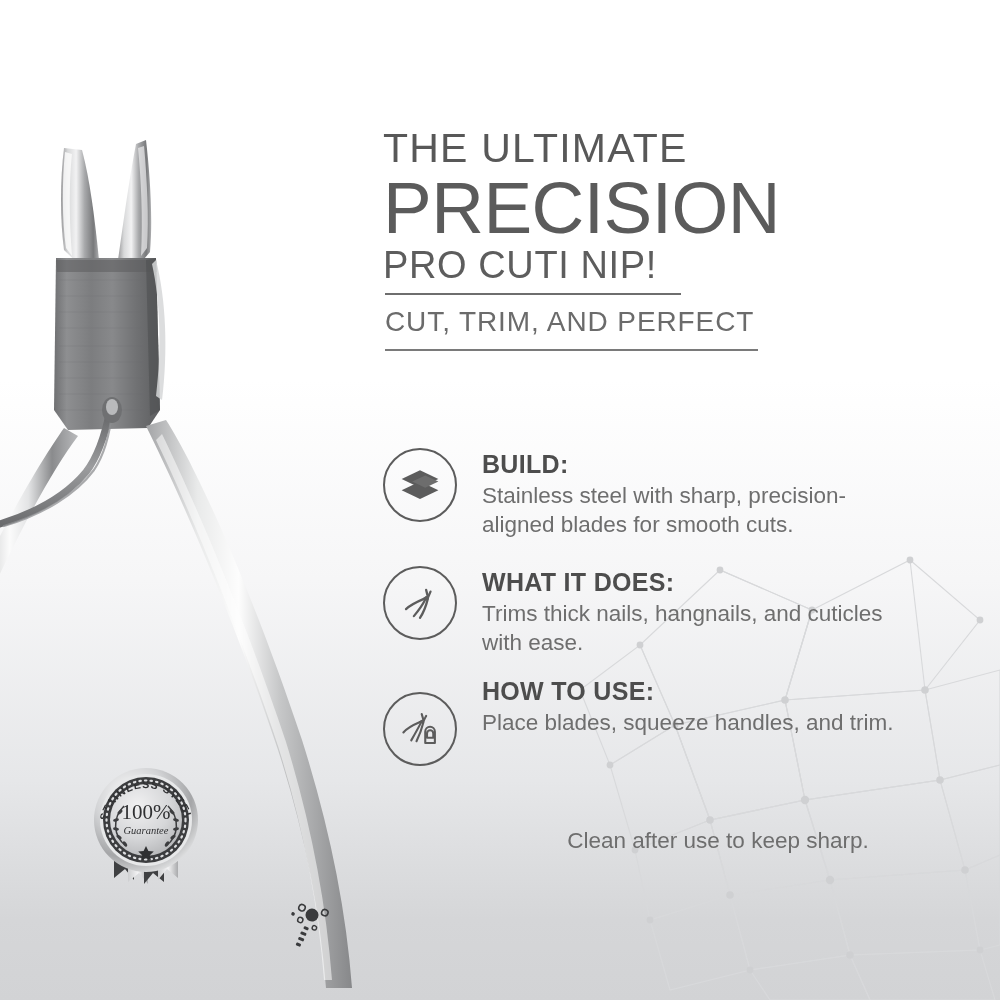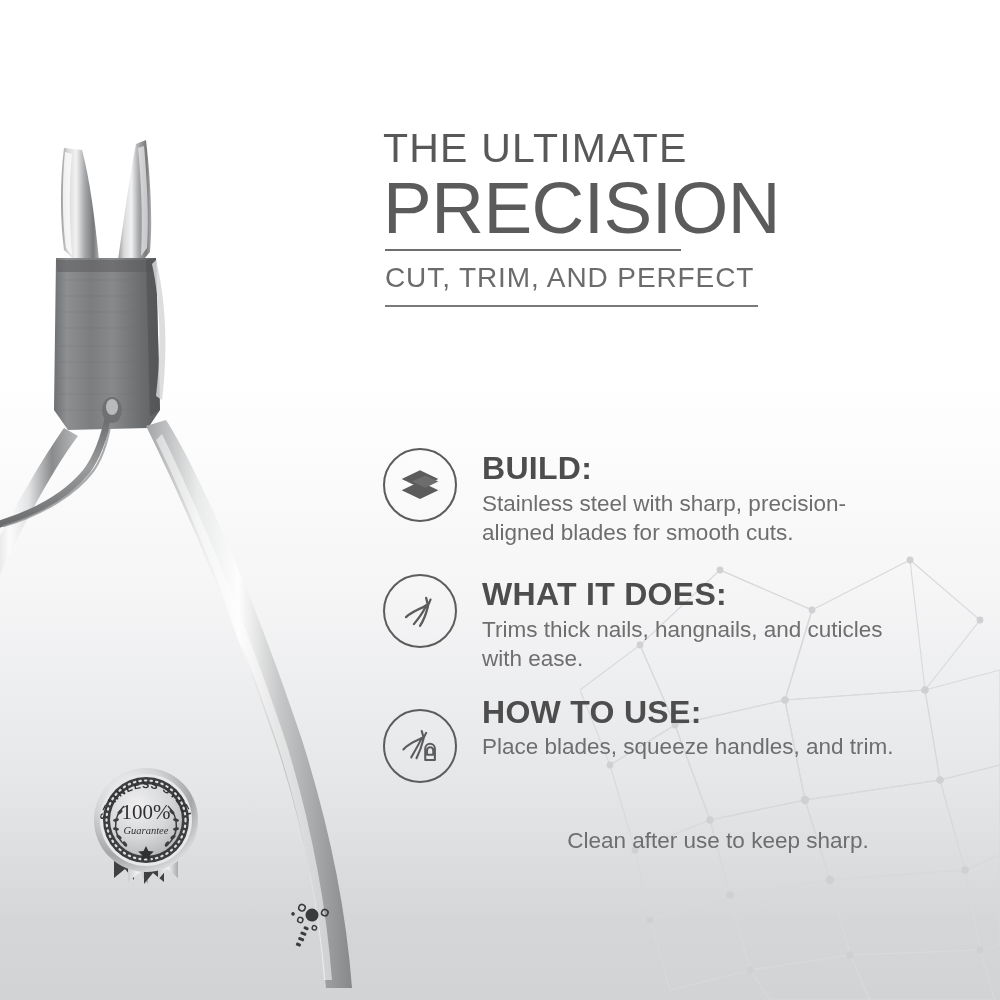--- a/index.html
+++ b/index.html
@@ -126,21 +126,21 @@
     border: 2.5px solid #5c5c5c;
     border-radius: 50%;
     display: flex;
     align-items: center;
     justify-content: center;
     box-sizing: border-box;
     margin-right: 25px;
   }
   .feature-text { padding-top: 2px; }
   .feature-title {
-    font-size: 32px;
+    font-size: 25px;
     font-weight: 700;
     letter-spacing: 0.3px;
     color: #4d4d4d;
     line-height: 1.18;
     margin: 0 0 1px 0;
     white-space: nowrap;
   }
   .feature-body {
     font-size: 22.5px;
     font-weight: 400;
@@ -378,20 +378,21 @@
 
       <path d="M62 94 l2.4 5 5.4 0.6 -4 3.6 1.1 5.3 -4.9 -2.8 -4.9 2.8 1.1 -5.3 -4 -3.6 5.4 -0.6 Z" fill="#2f3032" transform="translate(0,-10) scale(1)"></path>
     </svg>
   </div>
 
   <div id="content">
 
     <div class="headline-block">
       <h2 class="h-line1">THE ULTIMATE</h2>
       <h1 class="h-line2">PRECISION</h1>
+      <h2 class="h-line3">PRO CUTI NIP!</h2>
       <div class="rule-top"></div>
       <p class="h-tagline">CUT, TRIM, AND PERFECT</p>
       <div class="rule-bottom"></div>
     </div>
 
     <div class="features">
 
       <div class="feature" id="feature-1">
         <div class="feature-icon">
           <svg viewBox="0 0 48 48" width="42" height="42" fill="#5c5c5c">

